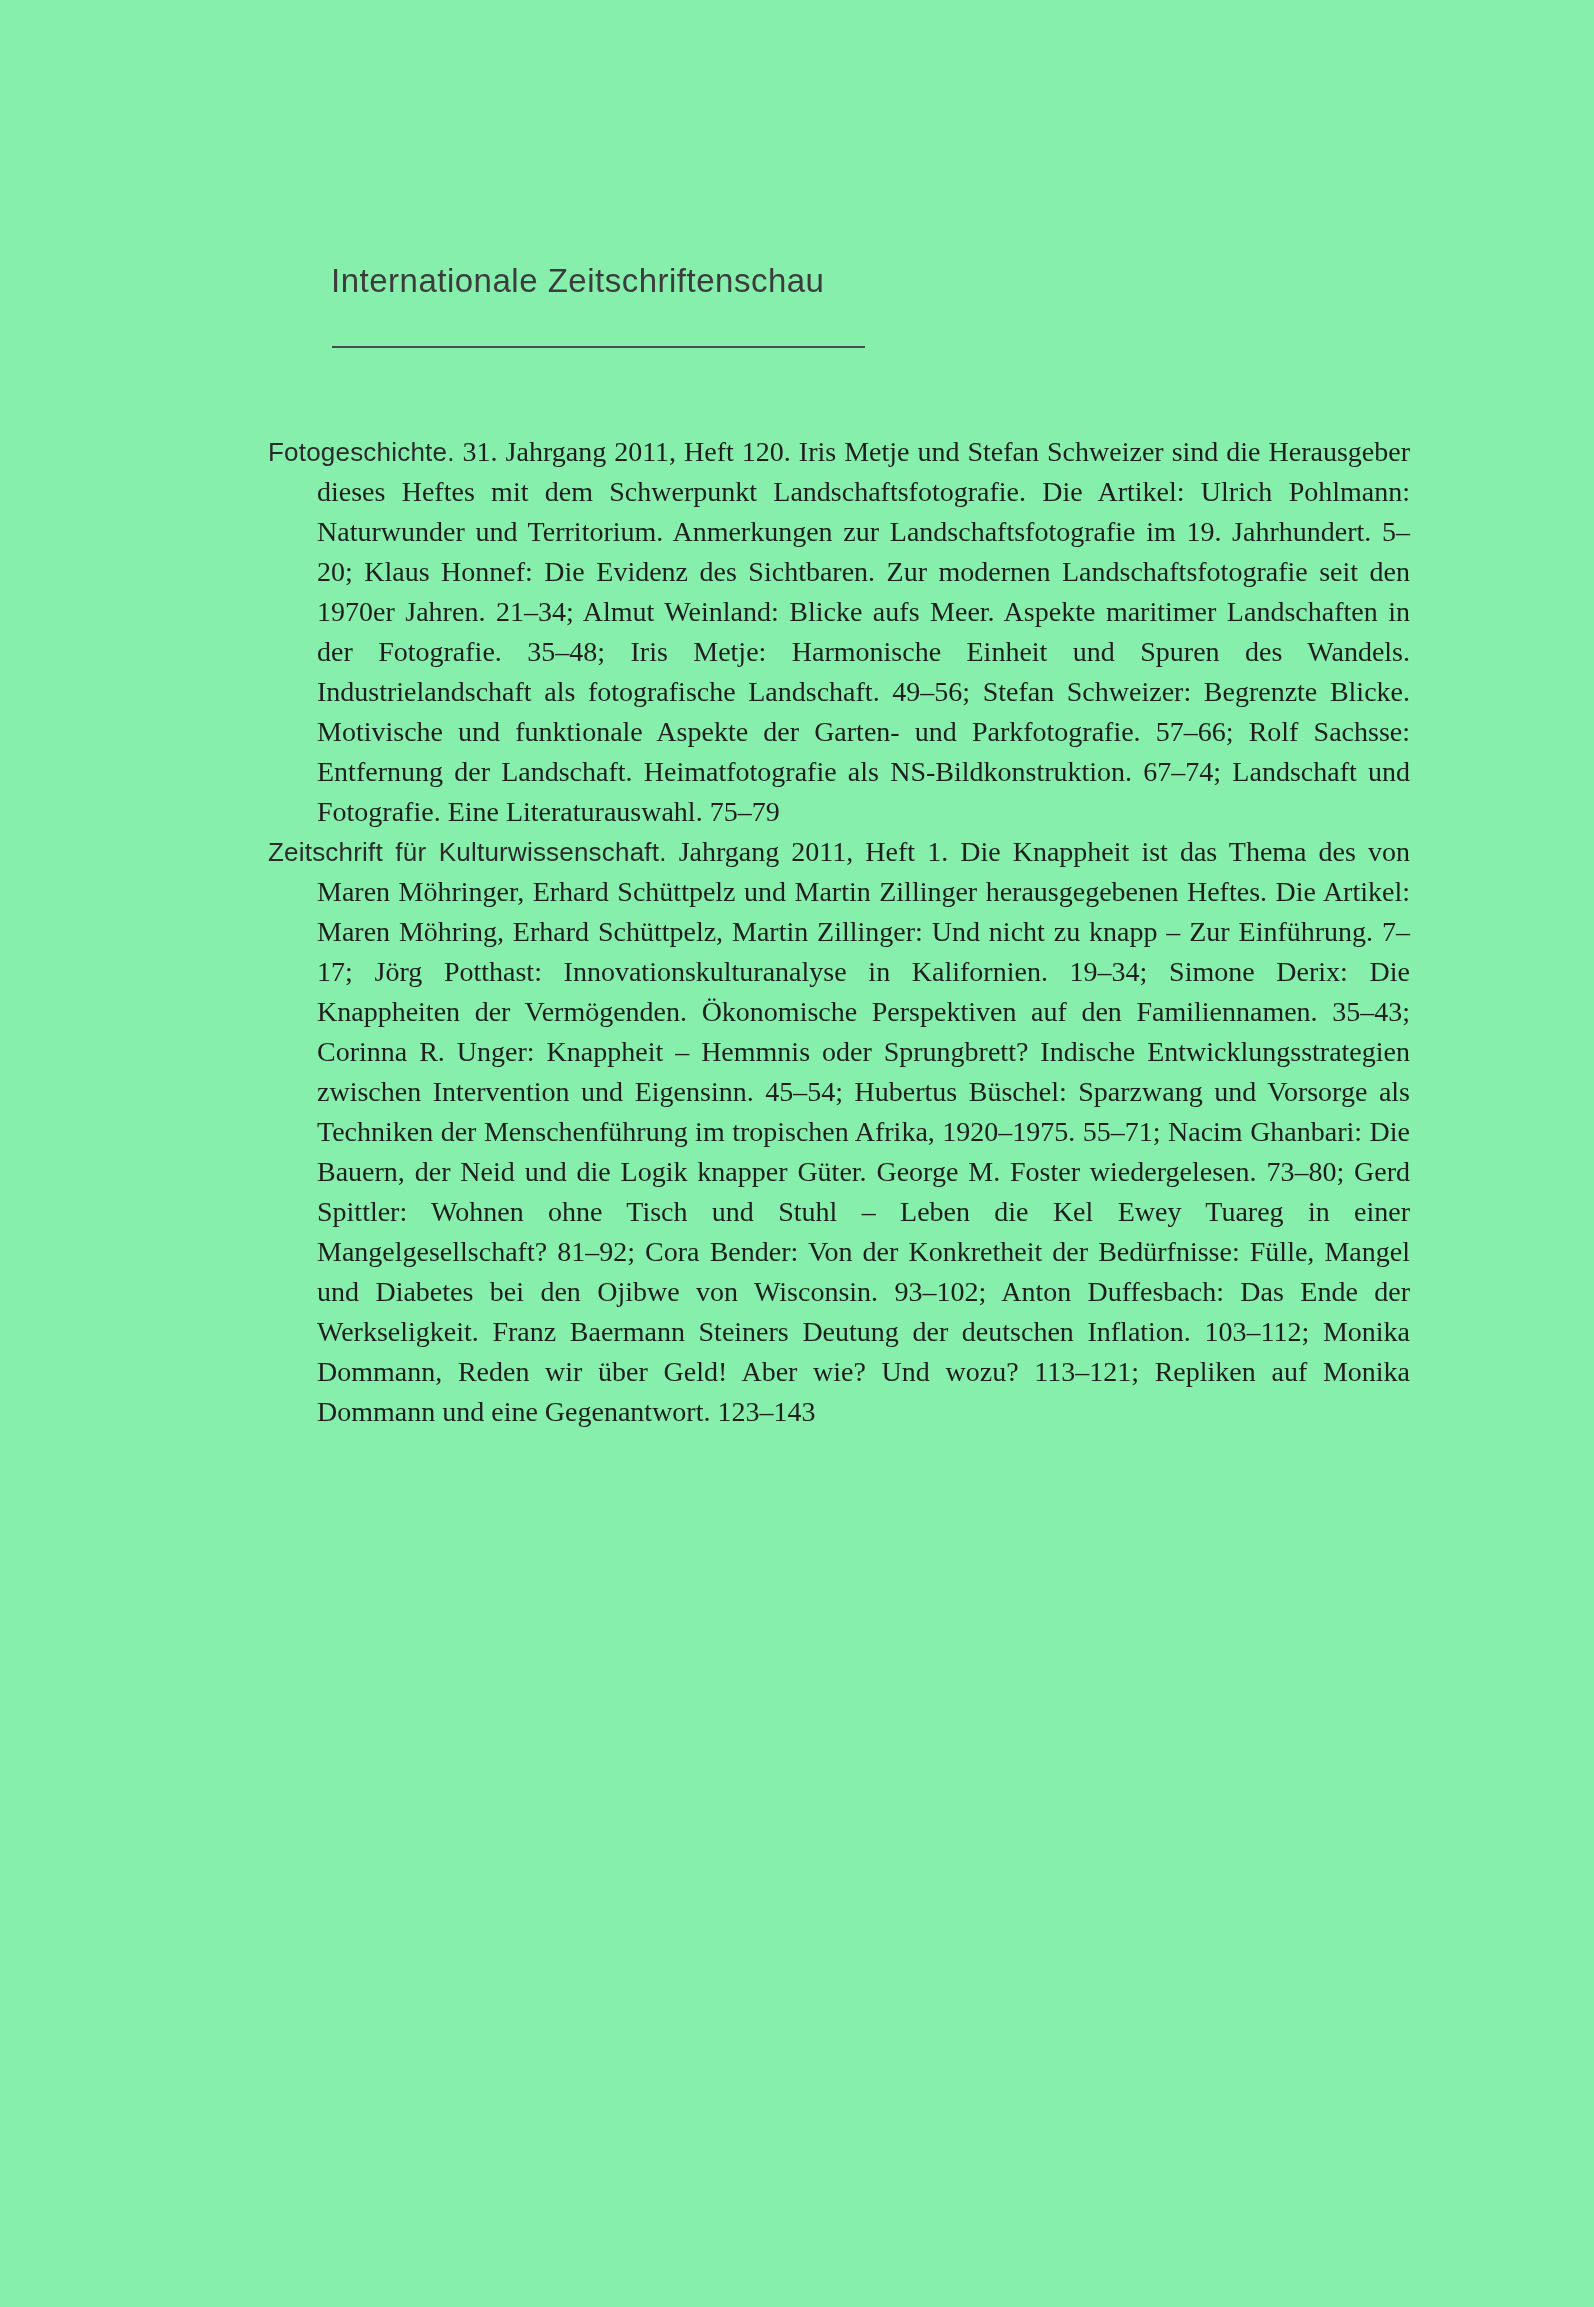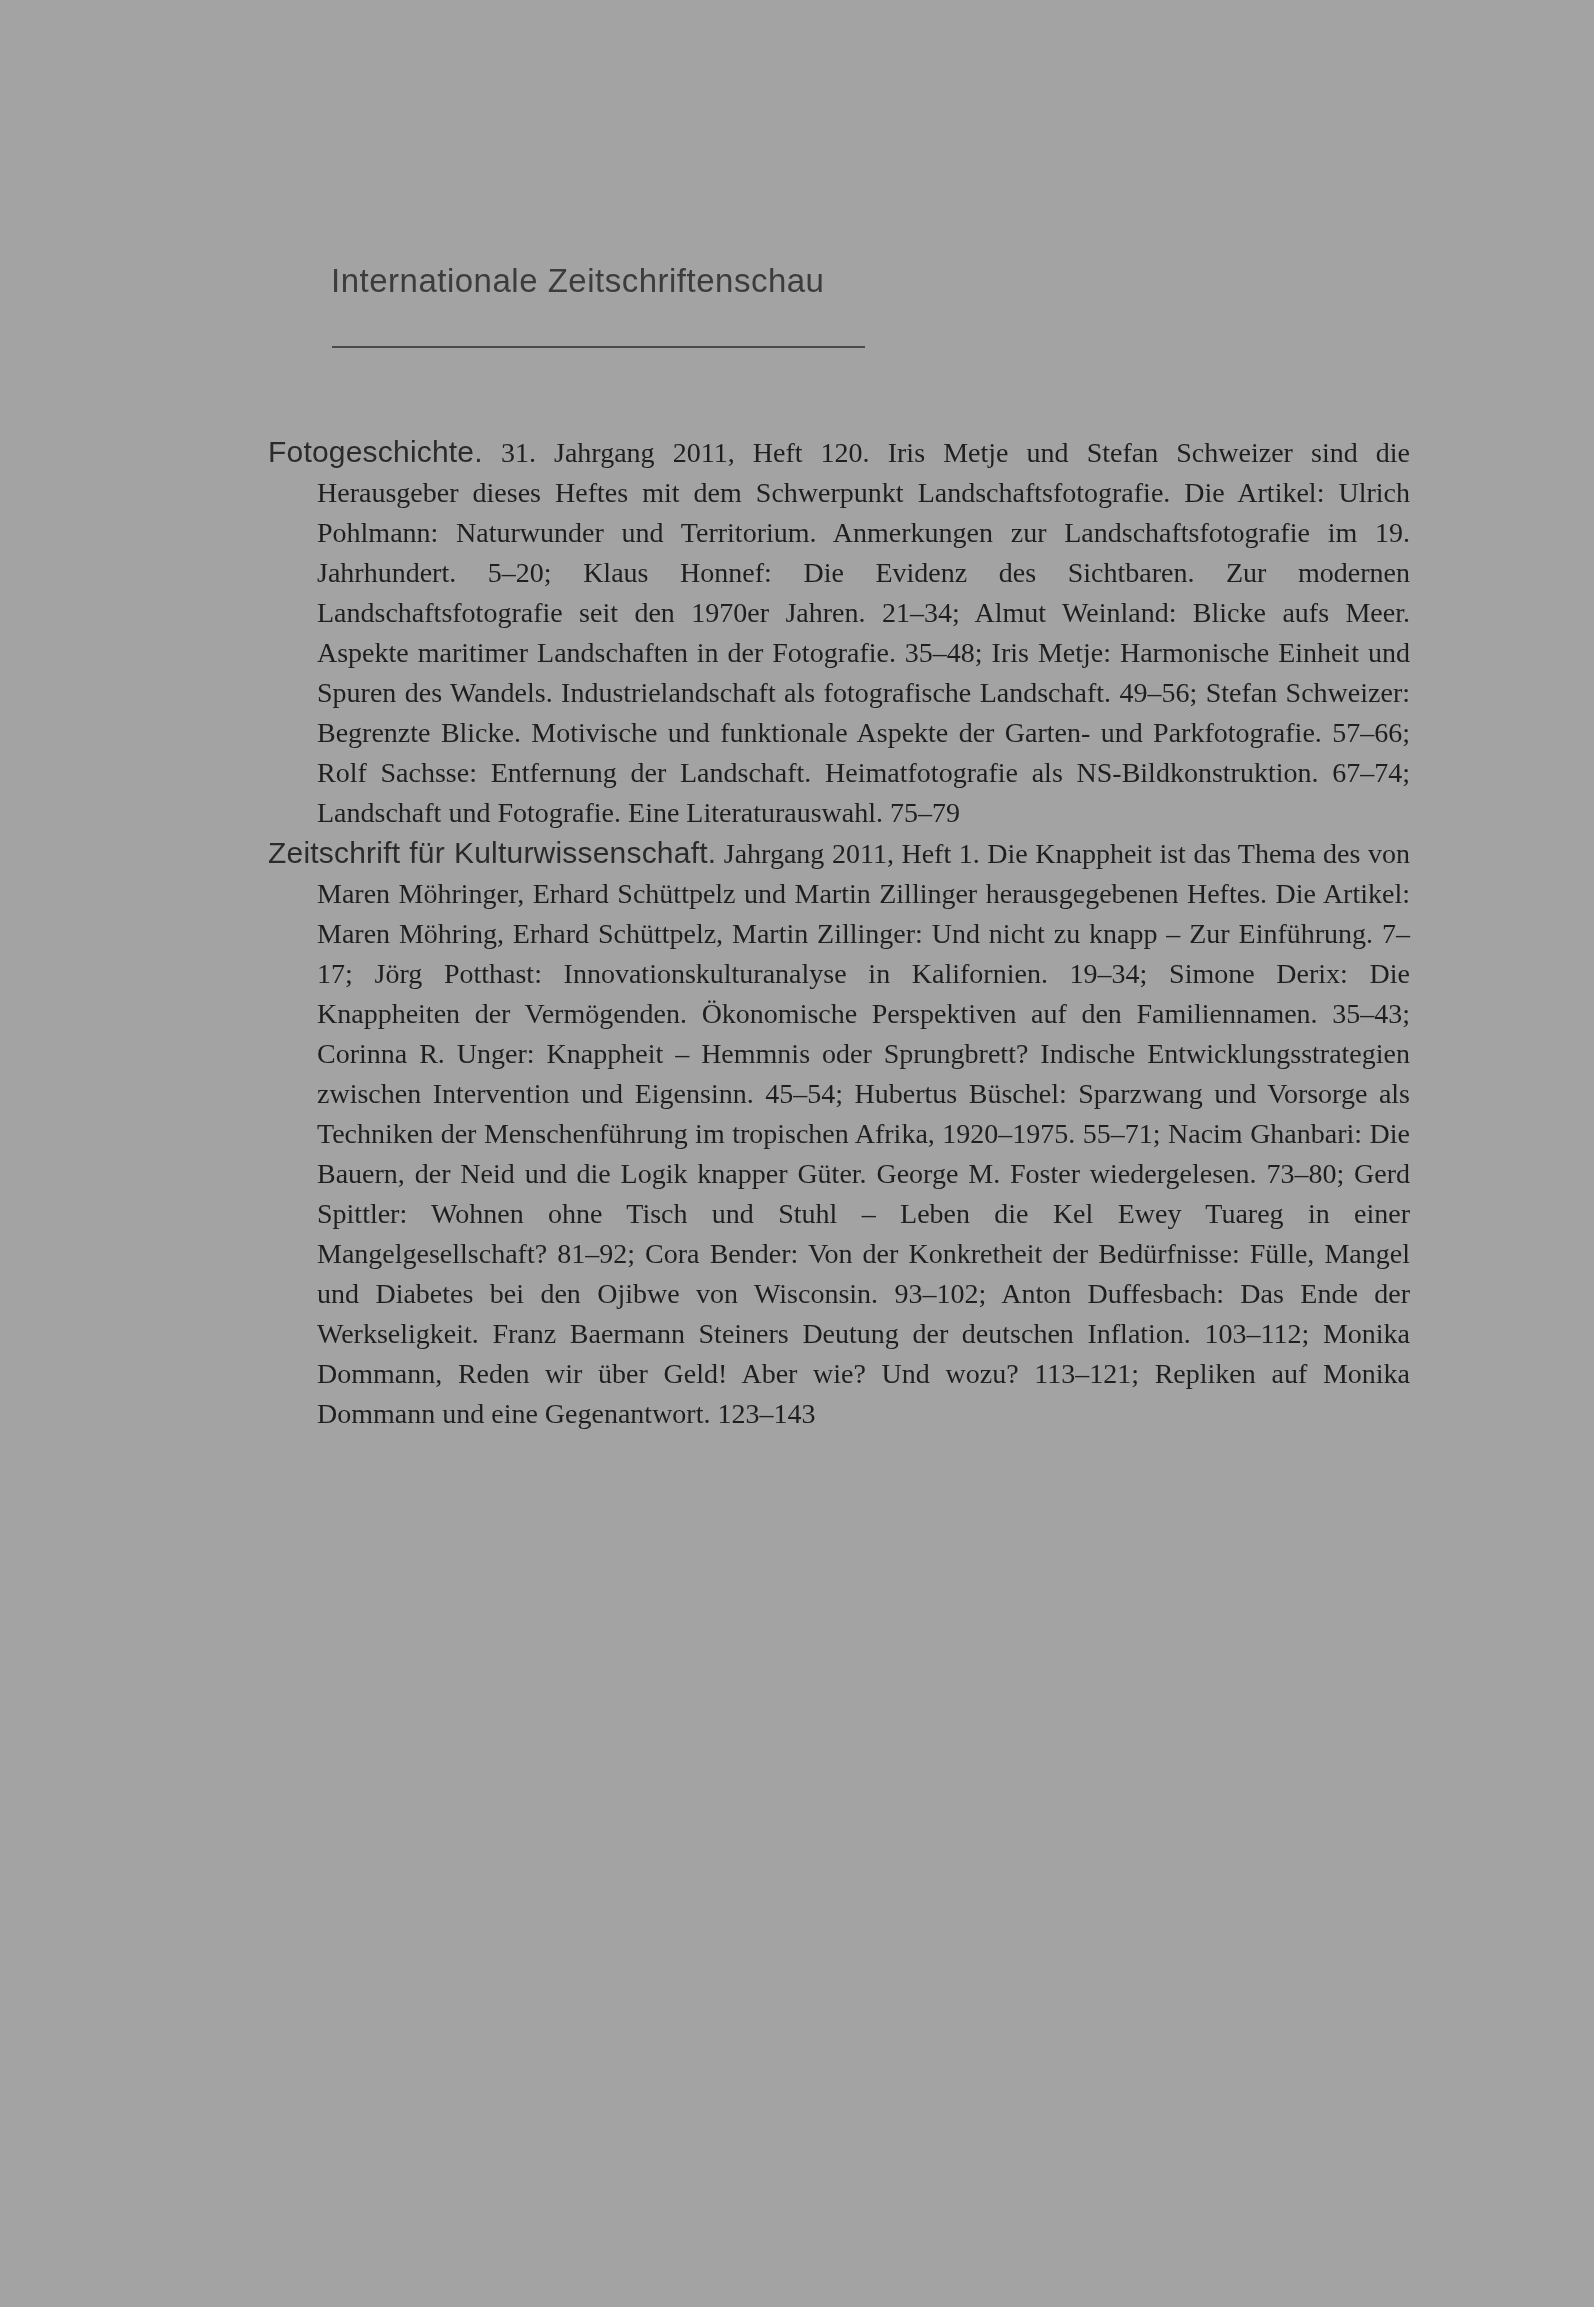--- a/index.html
+++ b/index.html
@@ -5,21 +5,21 @@
   html, body {
     margin: 0;
     padding: 0;
     background: #e8e8e8;
   }
   .page {
     position: relative;
     width: 1595px;
     height: 2307px;
     margin: 0 auto;
-    background: #a3a3a3;
+    background: #86efac;
     overflow: hidden;
   }
   .page-title {
     position: absolute;
     left: 331px;
     top: 262px;
     margin: 0;
     font-family: "Liberation Sans", sans-serif;
     font-weight: 400;
     font-size: 33px;
@@ -48,21 +48,21 @@
     hyphens: auto;
     -webkit-hyphens: auto;
   }
   .entry {
     margin: 0;
     padding: 0;
     text-indent: -49px; 
   }
   .journal-title {
     font-family: "Liberation Sans", sans-serif;
-    font-size: 30px;
+    font-size: 26px;
     letter-spacing: 0.2px;
     color: #2b2b2b;
   }
 </style>
 </head>
 <body>
 
 <div class="page">
 
   <h1 class="page-title">Internationale Zeitschriftenschau</h1>

